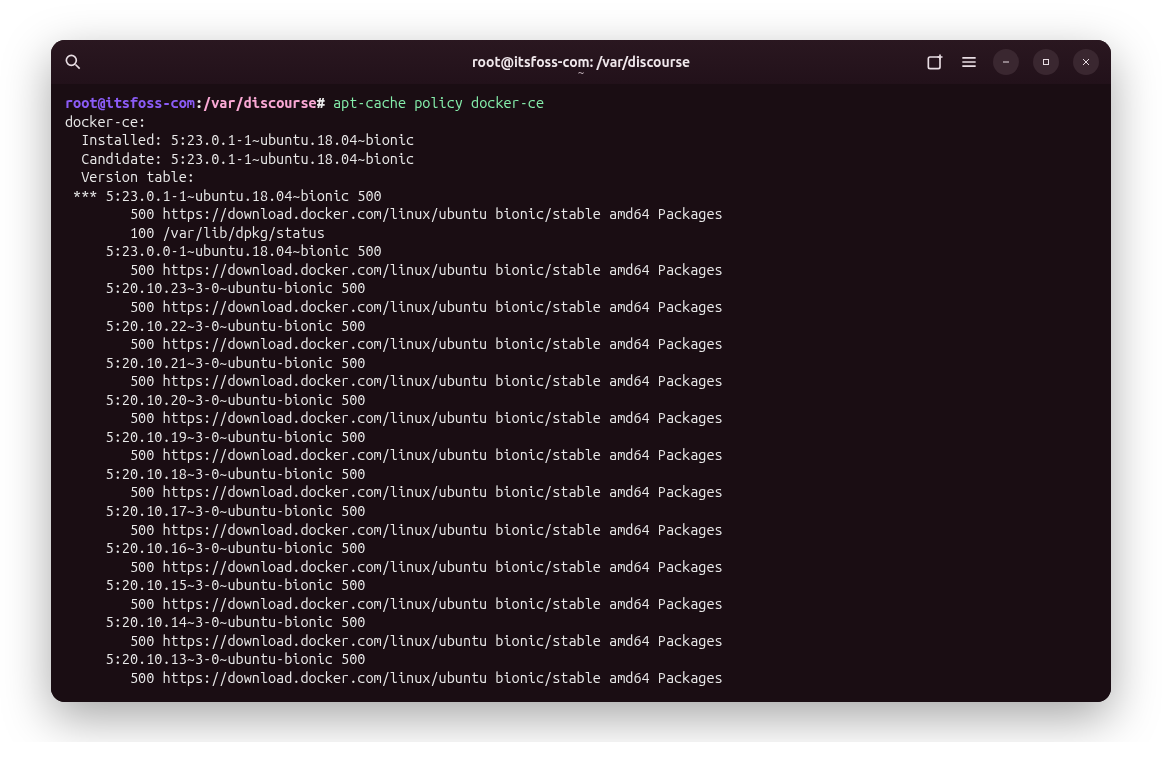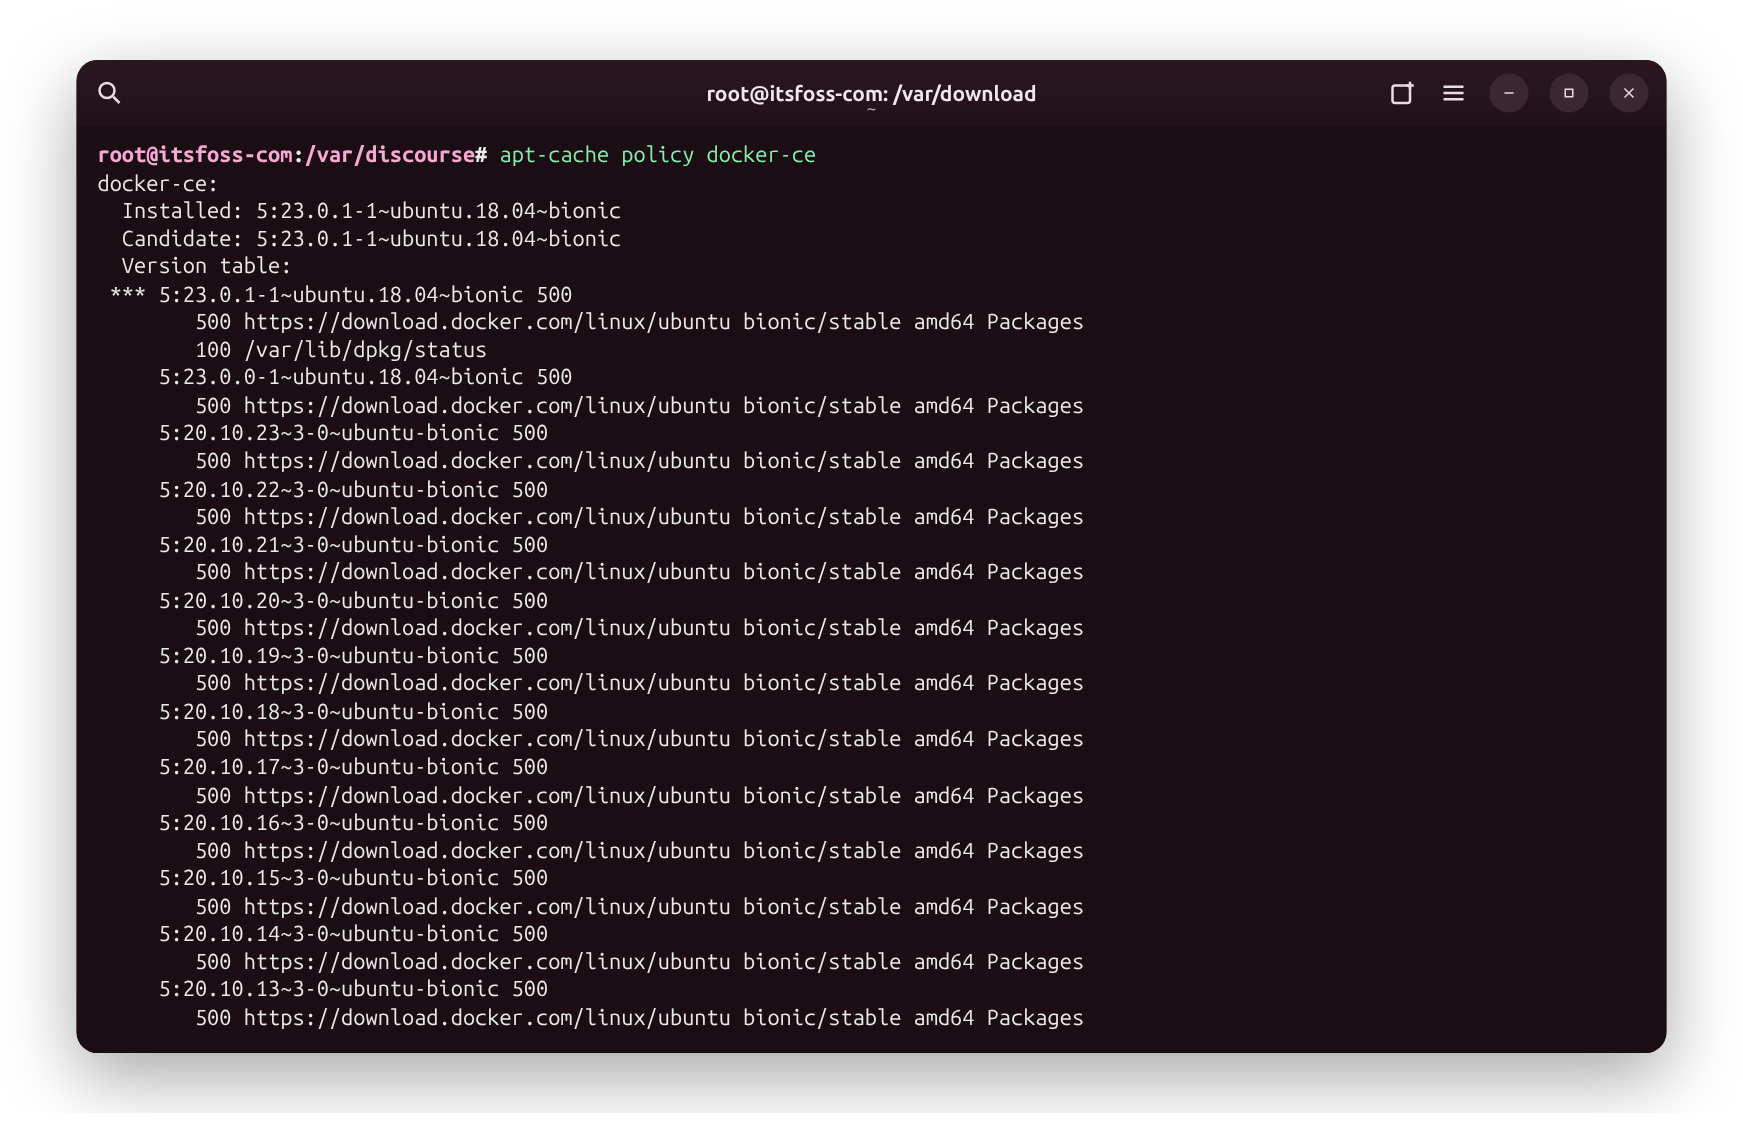--- a/index.html
+++ b/index.html
@@ -72,41 +72,41 @@
   .terminal {
     background:#1a0d13;
     padding: 10px 14px 14px 14px;
     font-size:14.5px;
     line-height:1.28;
     color:#eaeaea;
     white-space:pre;
     overflow:hidden;
     font-family: 'Ubuntu Mono','DejaVu Sans Mono','Menlo',monospace;
   }
-  .prompt-user { color:#f9a8d4; font-weight:bold; }
+  .prompt-user { color:#8b5cf6; font-weight:bold; }
   .prompt-colon { color:#eaeaea; font-weight:bold;}
   .prompt-path { color:#f9a8d4; font-weight:bold;}
   .prompt-end { color:#eaeaea; font-weight:bold;}
   .cmd { color:#86efac; }
   .line { display:block; }
 </style>
 </head>
 <body>
 
 <div class="window">
   <div class="titlebar">
     <div class="title-left">
       <div class="icon-btn">
         <svg viewBox="0 0 24 24" fill="none" stroke="currentColor" stroke-width="2">
             <circle cx="10" cy="10" r="6"></circle>
             <line x1="15" y1="15" x2="20" y2="20"></line>
           </svg>
       </div>
     </div>
-    <div class="title-center">root@itsfoss-com: /var/download</div>
+    <div class="title-center">root@itsfoss-com: /var/discourse</div>
     <div class="title-sub">~</div>
     <div class="title-right">
       <div class="icon-btn">
         <svg viewBox="0 0 24 24" fill="none" stroke="currentColor" stroke-width="2">
             <rect x="4" y="6" width="14" height="14" rx="2"></rect>
             <line x1="18" y1="3" x2="18" y2="9"></line>
             <line x1="15" y1="6" x2="21" y2="6"></line>
           </svg>
       </div>
       <div class="icon-btn">

